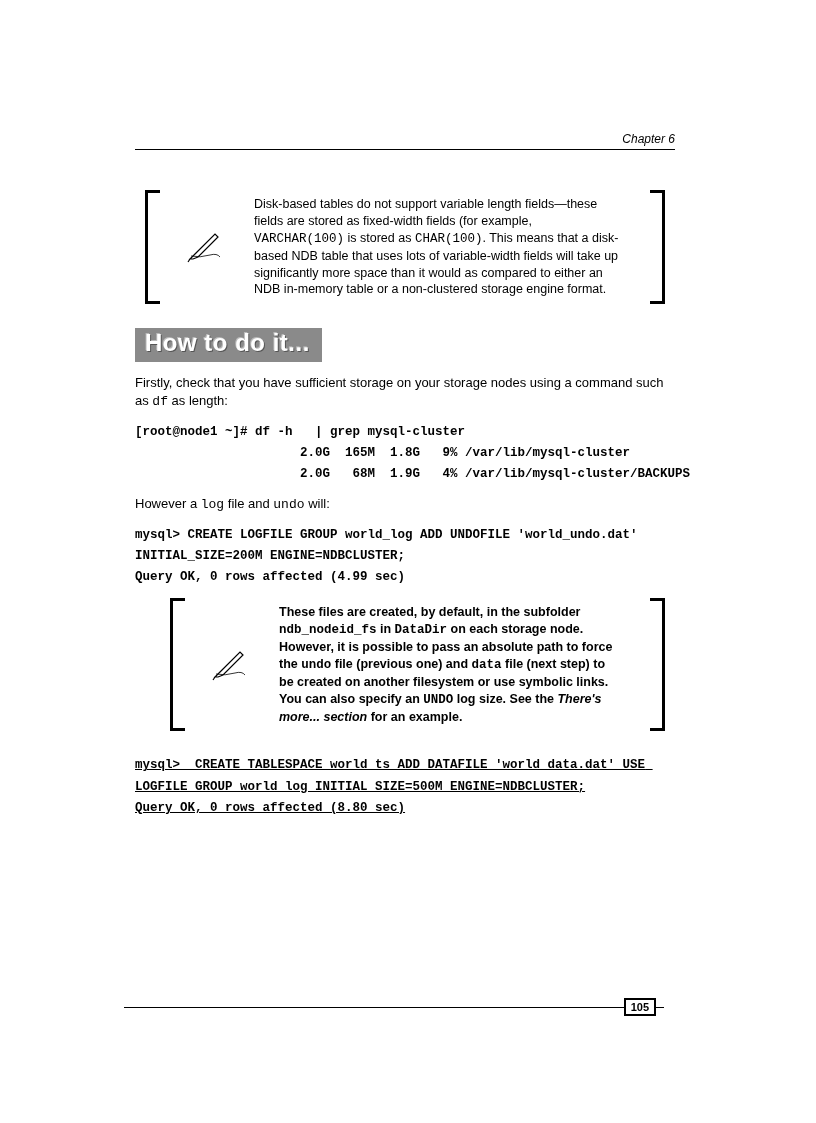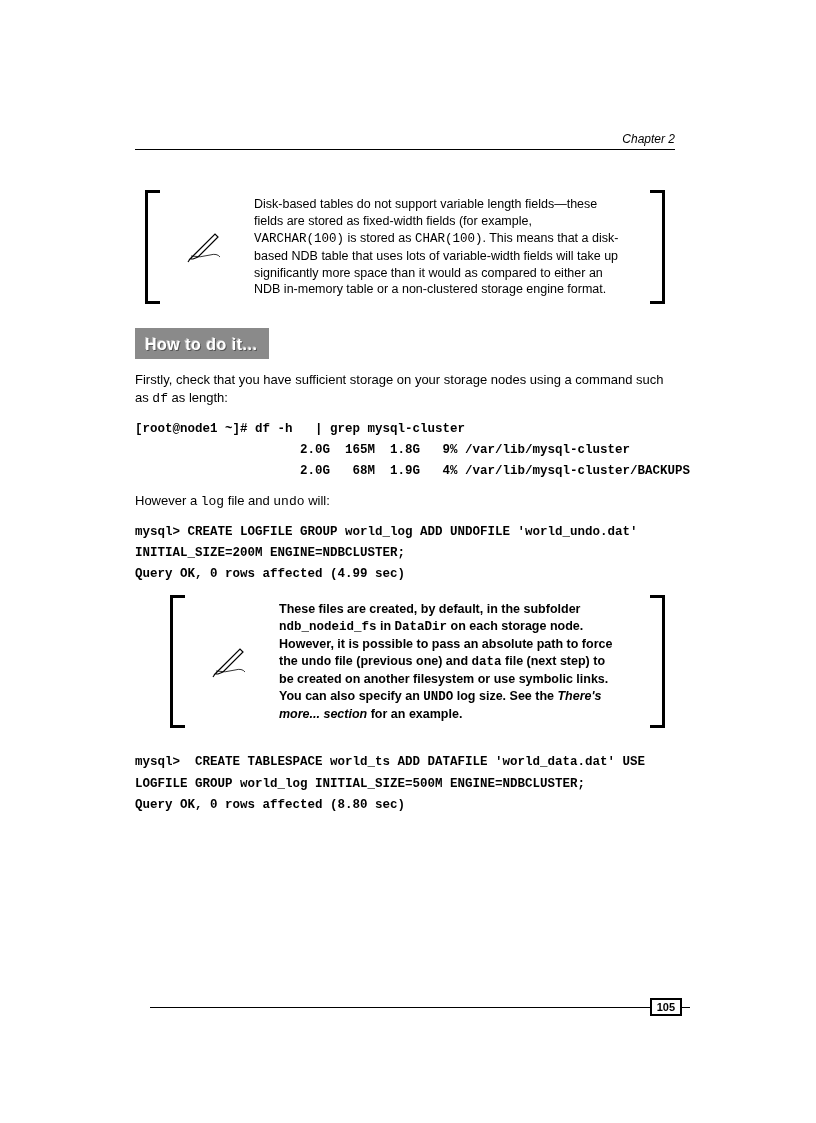--- a/index.html
+++ b/index.html
@@ -60,43 +60,43 @@
     line-height: 1.35;
     font-size: 12.5px;
   }
   .mono {
     font-family: "Courier New", Courier, monospace;
   }
   .section-heading {
     display: inline-block;
     color: #fff;
     background: #8a8a8a;
-    font-size: 16px;
+    font-size: 24px;
     font-weight: bold;
-    padding: 8px 12px 5px 10px;
+    padding: 1px 12px 5px 10px;
     margin-bottom: 12px;
     text-shadow: 1px 1px 0 #555, -1px -1px 0 #bbb;
     letter-spacing: 0.5px;
   }
   .para {
     line-height: 1.4;
     margin-bottom: 10px;
     font-size: 13px;
   }
   .code-block {
     font-family: "Courier New", Courier, monospace;
     font-weight: bold;
     font-size: 12.5px;
     white-space: pre;
     line-height: 1.7;
     margin: 6px 0 10px 0;
   }
   .footer {
     position: absolute;
-    left: 150px;
+    left: 124px;
     width: 540px;
     top: 1006px;
     text-align: center;
   }
   .footer-line {
     border-bottom: 1px solid #000;
     height: 1px;
     position: relative;
   }
   .page-num-box {
@@ -110,21 +110,21 @@
     background: #fff;
   }
   .italic { font-style: italic; }
 </style>
 </head>
 <body>
 
 <div class="page">
 
   <div class="header-line">
-    <span class="chapter">Chapter 2</span>
+    <span class="chapter">Chapter 6</span>
   </div>
 
   <div class="note-block">
     <div class="bracket left"></div>
     <div class="note-icon">
       <svg width="40" height="36" viewBox="0 0 40 36">
         <path d="M5 30 L10 25 L30 5 L33 8 L13 28 L8 30 Z M5 30 L3 33" stroke="#000" stroke-width="1.2" fill="none"></path>
         <path d="M6 27 Q15 29 25 26 Q32 24 35 28" stroke="#000" stroke-width="0.8" fill="none"></path>
       </svg>
     </div>
@@ -160,21 +160,21 @@
         <path d="M6 27 Q15 29 25 26 Q32 24 35 28" stroke="#000" stroke-width="0.8" fill="none"></path>
       </svg>
     </div>
     <div class="note-text">
       <span>These files are created, by default, in the subfolder </span><span class="mono">ndb_nodeid_fs</span><span> in </span><span class="mono">DataDir</span><span> on each storage node. However, it is possible to pass an absolute path to force the </span><span class="mono">undo</span><span> file (previous one) and </span><span class="mono">data</span><span> file (next step) to be created on another filesystem or use symbolic links. You can also specify an </span><span class="mono">UNDO</span><span> log size. See the </span><span class="italic">There's more... section</span><span> for an example.</span>
     </div>
     <div class="bracket right"></div>
   </div>
 
 
-  <div class="code-block" style="white-space: pre-wrap;">mysql&gt;  CREATE TABLESPACE world_ts ADD DATAFILE 'world_data.dat' USE LOGFILE GROUP world_log INITIAL_SIZE=500M ENGINE=NDBCLUSTER;
+  <div class="code-block" style="white-space: pre-wrap; text-decoration: underline;">mysql&gt;  CREATE TABLESPACE world_ts ADD DATAFILE 'world_data.dat' USE LOGFILE GROUP world_log INITIAL_SIZE=500M ENGINE=NDBCLUSTER;
 Query OK, 0 rows affected (8.80 sec)</div>
 
 </div>
 
 <div class="footer">
   <div class="footer-line">
     <div class="page-num-box">105</div>
   </div>
 </div>
 

